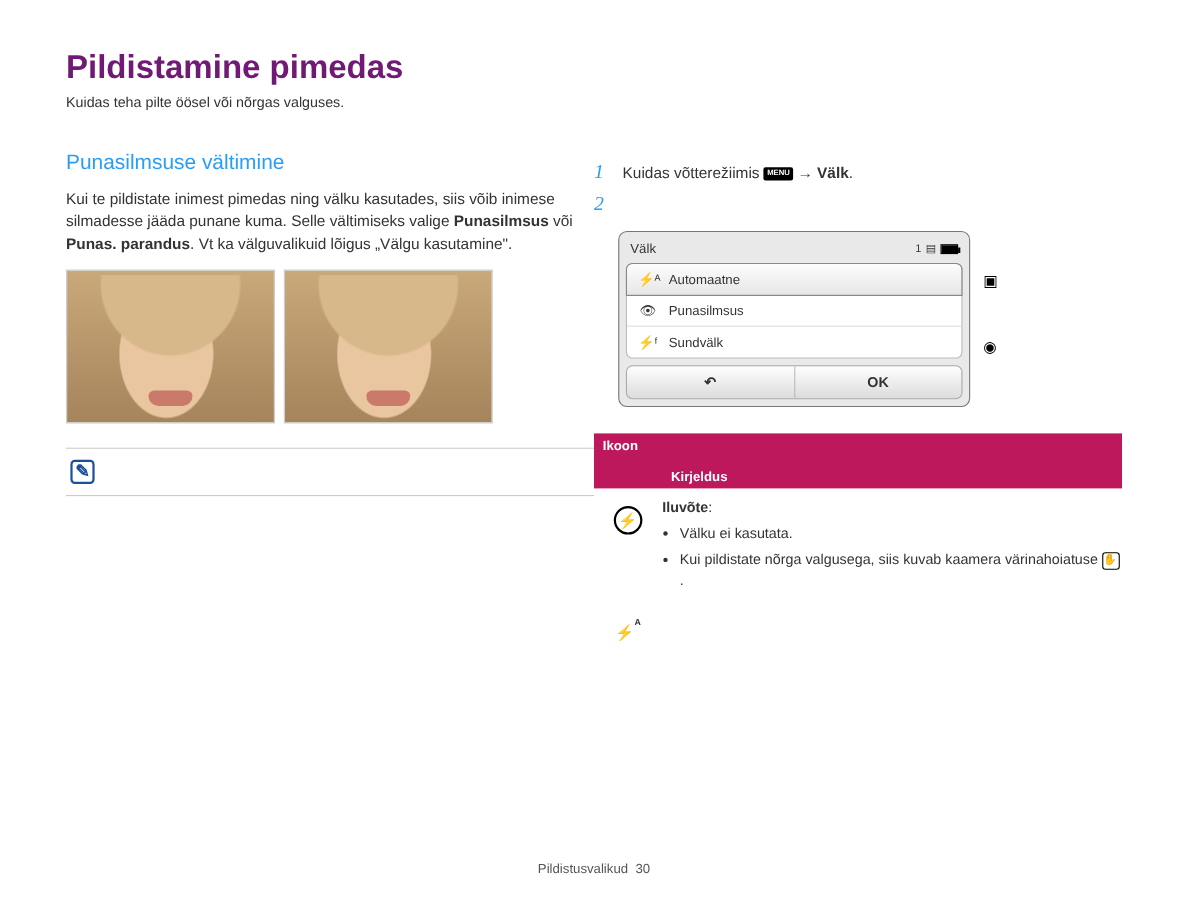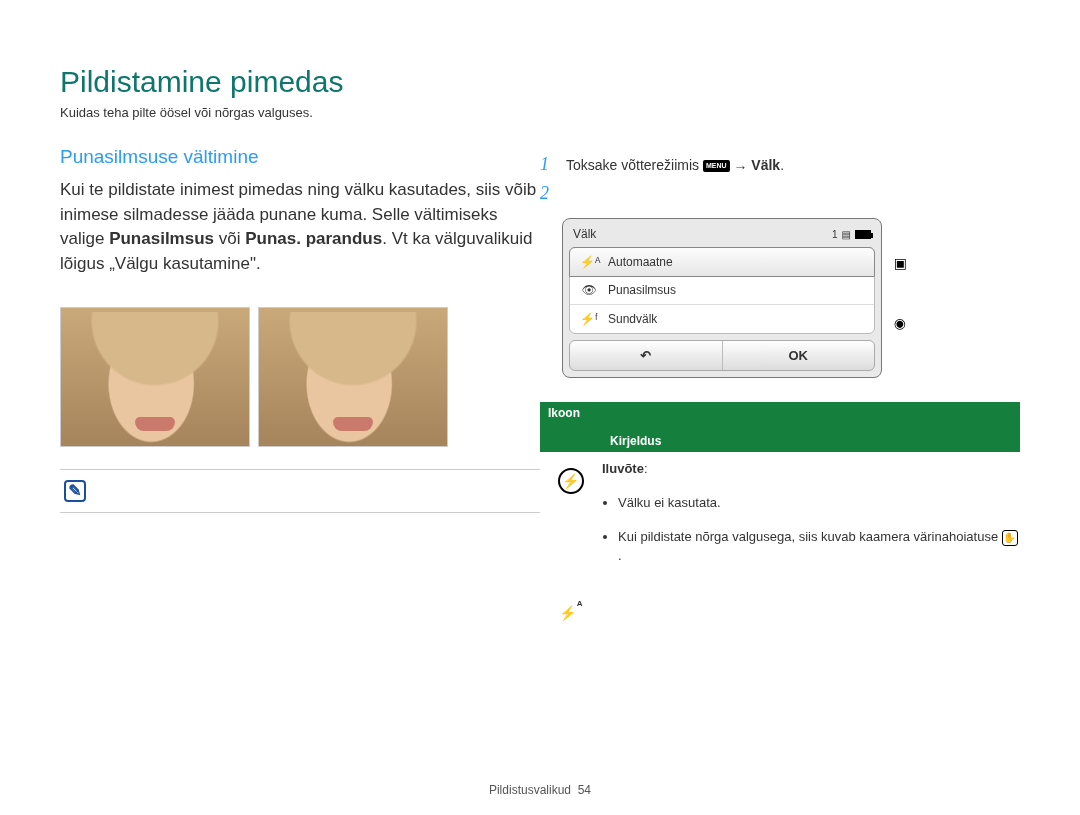--- a/index.html
+++ b/index.html
@@ -7,44 +7,43 @@
     font-family: Arial, Helvetica, sans-serif;
     font-size: 13px;
     color: #333;
     background: #fff;
     width: 1080px;
     height: 815px;
     position: relative;
     padding: 45px 60px 0 60px;
   }
   .page-title {
-    color: #0f766e;
+    color: #701a75;
     font-size: 30px;
-    font-weight: normal;
+    font-weight: bold;
     margin-bottom: 6px;
-    margin-top: 20px;
   }
   .subtitle {
     font-size: 13px;
-    margin-bottom: 26px;
+    margin-bottom: 38px;
   }
   .columns {
     display: flex;
   }
   .col { flex: 1; }
   .section-h {
     color: #2a9df4;
     font-size: 19px;
     font-weight: 500;
     margin-bottom: 10px;
   }
   .para {
-    font-size: 17px;
+    font-size: 14px;
     line-height: 1.45;
-    margin-bottom: 30px;
+    margin-bottom: 14px;
   }
   .photos {
     display: flex;
     gap: 8px;
     margin-bottom: 22px;
   }
   .photo {
     width: 190px;
     height: 140px;
     border: 1px solid #ccc;
@@ -159,35 +158,35 @@
     border-radius:6px;
     overflow:hidden;
   }
   .menu-btm > div{
     flex:1; text-align:center; padding:7px 0;
     font-size:13px; font-weight:bold;
   }
   .menu-btm > div:first-child{ border-right:1px solid #bbb;}
   .tbl{ margin-top:4px;}
   .tbl-hdr{
-    display:flex; background:#15803d; color:#fff;
+    display:flex; background:#be185d; color:#fff;
     font-size:12px; font-weight:bold;
   }
   .tbl-hdr .c1{ width:62px; padding:4px 8px;}
   .tbl-hdr .c2{ flex:1; padding:4px 8px;margin-top:28px;}
   .tbl-row{ display:flex; padding:8px 0; }
   .tbl-row .c1{
     width:62px; display:flex; align-items:flex-start; justify-content:center;
     font-size:20px; padding-top:8px;
   }
   .tbl-row .c2{
     flex:1; font-size:13px; line-height:1.4;
   }
   .tbl-row .c2 ul{ margin:4px 0 0 16px;}
-  .tbl-row .c2 li{ margin:16px 0;}
+  .tbl-row .c2 li{ margin:6px 0;}
   .circle-icon{
     width:26px;height:26px;border:2px solid #000;border-radius:50%;
     display:flex;align-items:center;justify-content:center;font-size:14px;
   }
   .bolt-a{ font-size:14px; font-weight:bold; position:relative;}
   .bolt-a sup{ font-size:8px; position:relative; top:-6px;}
   .hand-icon{
     display:inline-block;width:16px;height:16px;border:1px solid #000;
     border-radius:3px;background:#fff;font-size:10px;text-align:center;
     line-height:14px;vertical-align:middle;
@@ -217,21 +216,21 @@
       <div class="note-icon">✎</div>
     </div>
   </div>
 
   <div class="col">
 
     <div class="steps">
       <div class="step">
         <span class="stepnum">1</span>
         <span>
-          <span>Toksake võtterežiimis </span><span class="inline-icon">MENU</span><span> → </span><b>Välk</b><span>.</span>
+          <span>Kuidas võtterežiimis </span><span class="inline-icon">MENU</span><span> → </span><b>Välk</b><span>.</span>
         </span>
       </div>
       <div class="step">
         <span class="stepnum">2</span>
       </div>
     </div>
 
     <div class="menu-box">
       <div class="menu-hdr">
         <span>Välk</span>
@@ -289,14 +288,14 @@
       <div class="tbl-row">
         <div class="c1">
             <span class="bolt-a">⚡<sup>A</sup></span>
           </div>
       </div>
     </div>
   </div>
 </div>
 
 <div class="footer">
-  <span>Pildistusvalikud</span>&nbsp;&nbsp;<span>54</span>
+  <span>Pildistusvalikud</span>&nbsp;&nbsp;<span>30</span>
 </div>
 
 </body></html>

